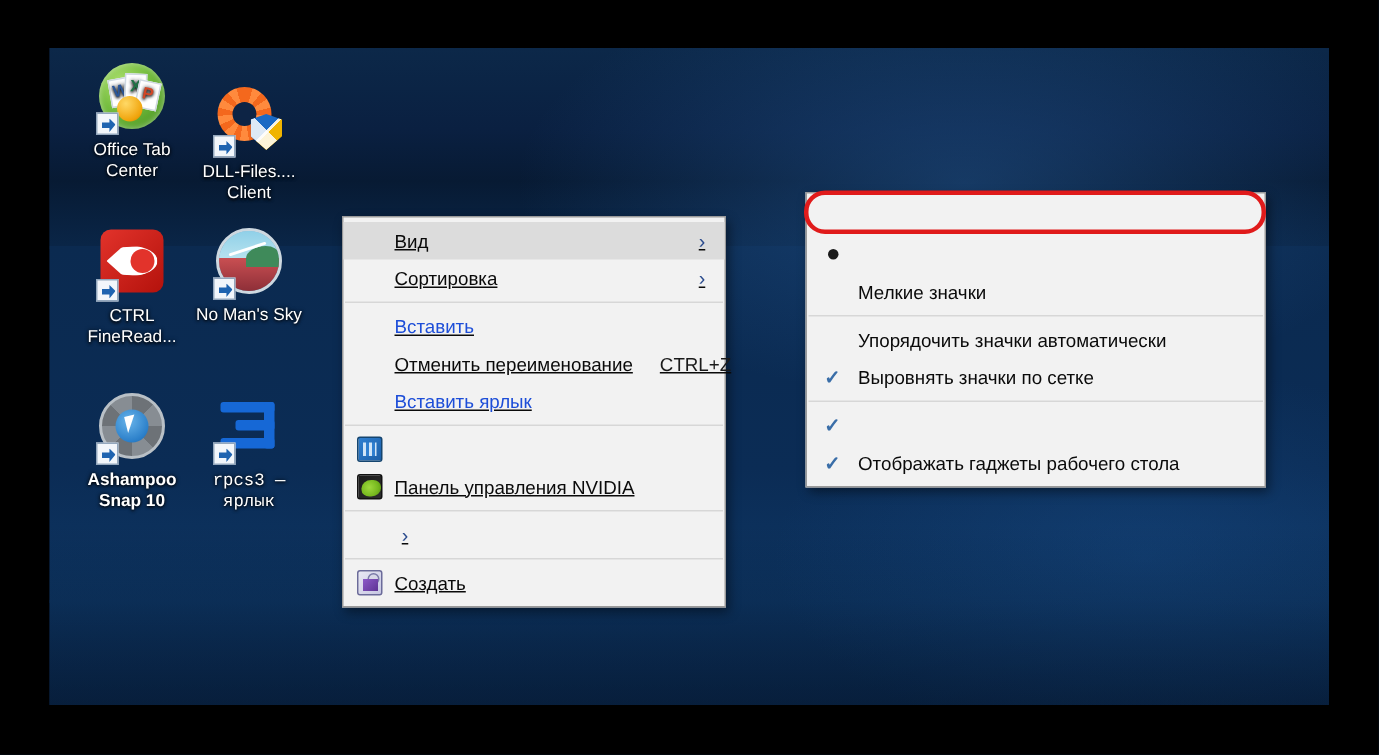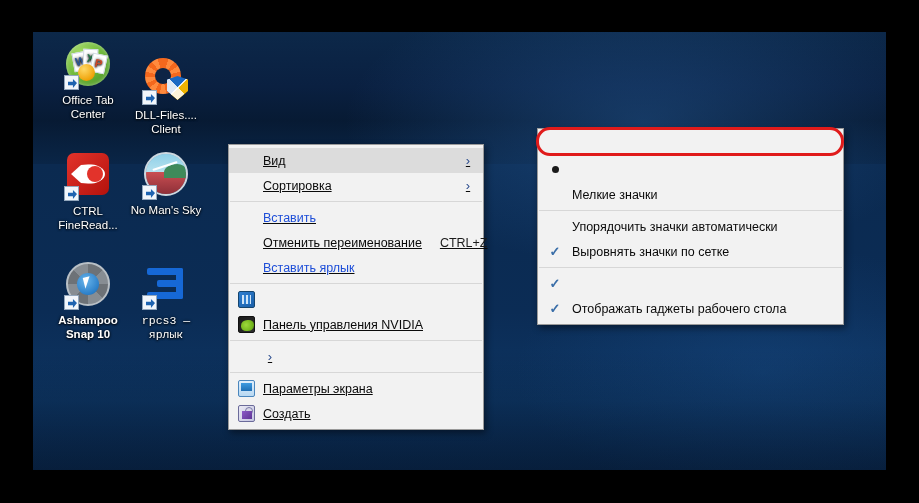--- a/index.html
+++ b/index.html
@@ -481,27 +481,20 @@
 
     <div class="sep"></div>
 
     <div class="mi">
       <div class="ico-slot"></div>
       <div class="arrow">›</div>
     </div>
 
     <div class="sep"></div>
 
-    <div class="mi">
-      <div class="ico-slot">
-        <div class="mico mico-display"></div>
-      </div>
-      <div class="label">Параметры экрана</div>
-      <div class="arrow"></div>
-    </div>
 
     <div class="mi">
       <div class="ico-slot">
         <div class="mico mico-gadget"></div>
       </div>
       <div class="label">Создать</div>
       <div class="arrow"></div>
     </div>
 
 

